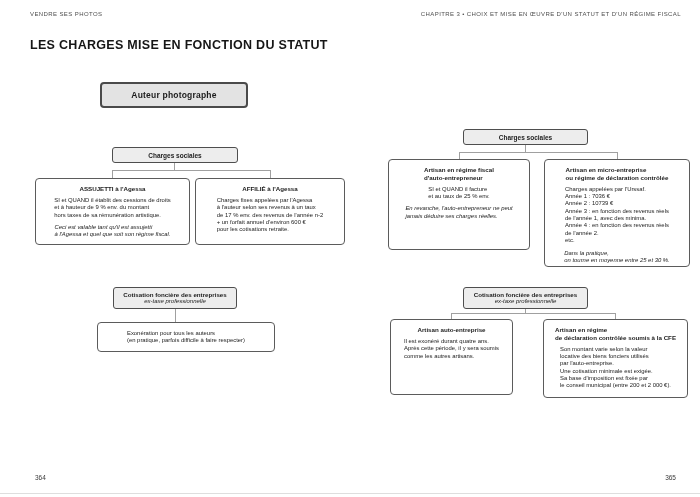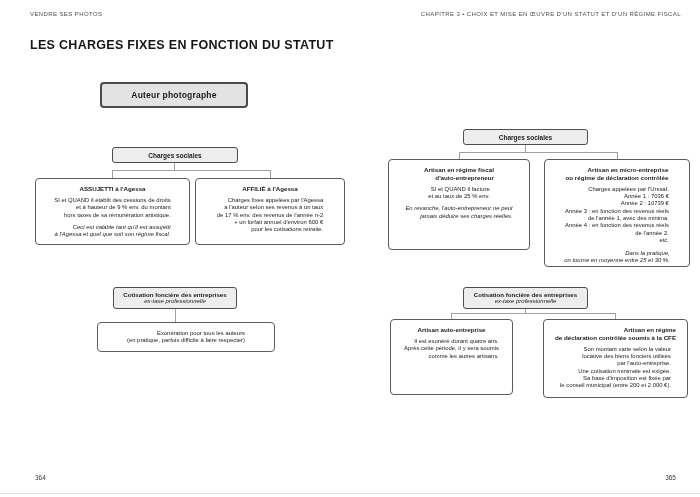--- a/index.html
+++ b/index.html
@@ -15,21 +15,21 @@
   .running-right { right:19px; }
   .page-title {
     position:absolute; left:30px; top:38px; margin:0;
     font-size:12.5px; font-weight:bold; letter-spacing:0.3px; color:#161616;
   }
   .page-number { position:absolute; top:474px; font-size:6.5px; color:#3a3a3a; }
   .pn-left { left:35px; }
   .pn-right { right:24px; }
 
   .node {
-    position:absolute; box-sizing:border-box; text-align:right;
+    position:absolute; box-sizing:border-box; text-align:left;
     display:flex; flex-direction:column; align-items:center;
   }
   .root-box {
     background:#e3e3e3; border:2px solid #4a4a4a; border-radius:4px;
     justify-content:center; font-weight:bold; font-size:8.5px; letter-spacing:0.2px;
   }
   .section-box {
     background:#ededed; border:1.5px solid #4e4e4e; border-radius:3px;
     justify-content:center; font-weight:bold; font-size:6.5px;
   }
@@ -50,21 +50,21 @@
   .line { position:absolute; background:#a0a0a0; }
   .bottom-hairline { position:absolute; left:0; top:493px; width:700px; height:1px; background:#dedede; }
 </style>
 </head>
 <body>
 
 <div class="canvas">
 
   <div class="running running-left">VENDRE SES PHOTOS</div>
   <div class="running running-right">CHAPITRE 3 • CHOIX ET MISE EN ŒUVRE D'UN STATUT ET D'UN RÉGIME FISCAL</div>
-  <h1 class="page-title">LES CHARGES FIXES EN FONCTION DU STATUT</h1>
+  <h1 class="page-title">LES CHARGES MISE EN FONCTION DU STATUT</h1>
 
   <div class="node root-box" style="left:100px;top:82px;width:148px;height:26px;">
     <span>Auteur photographe</span>
   </div>
 
   <div class="node section-box" style="left:112px;top:147px;width:126px;height:16px;">
     <span>Charges sociales</span>
   </div>
 
   <div class="line" style="left:174px;top:163px;width:1px;height:7px;"></div>

